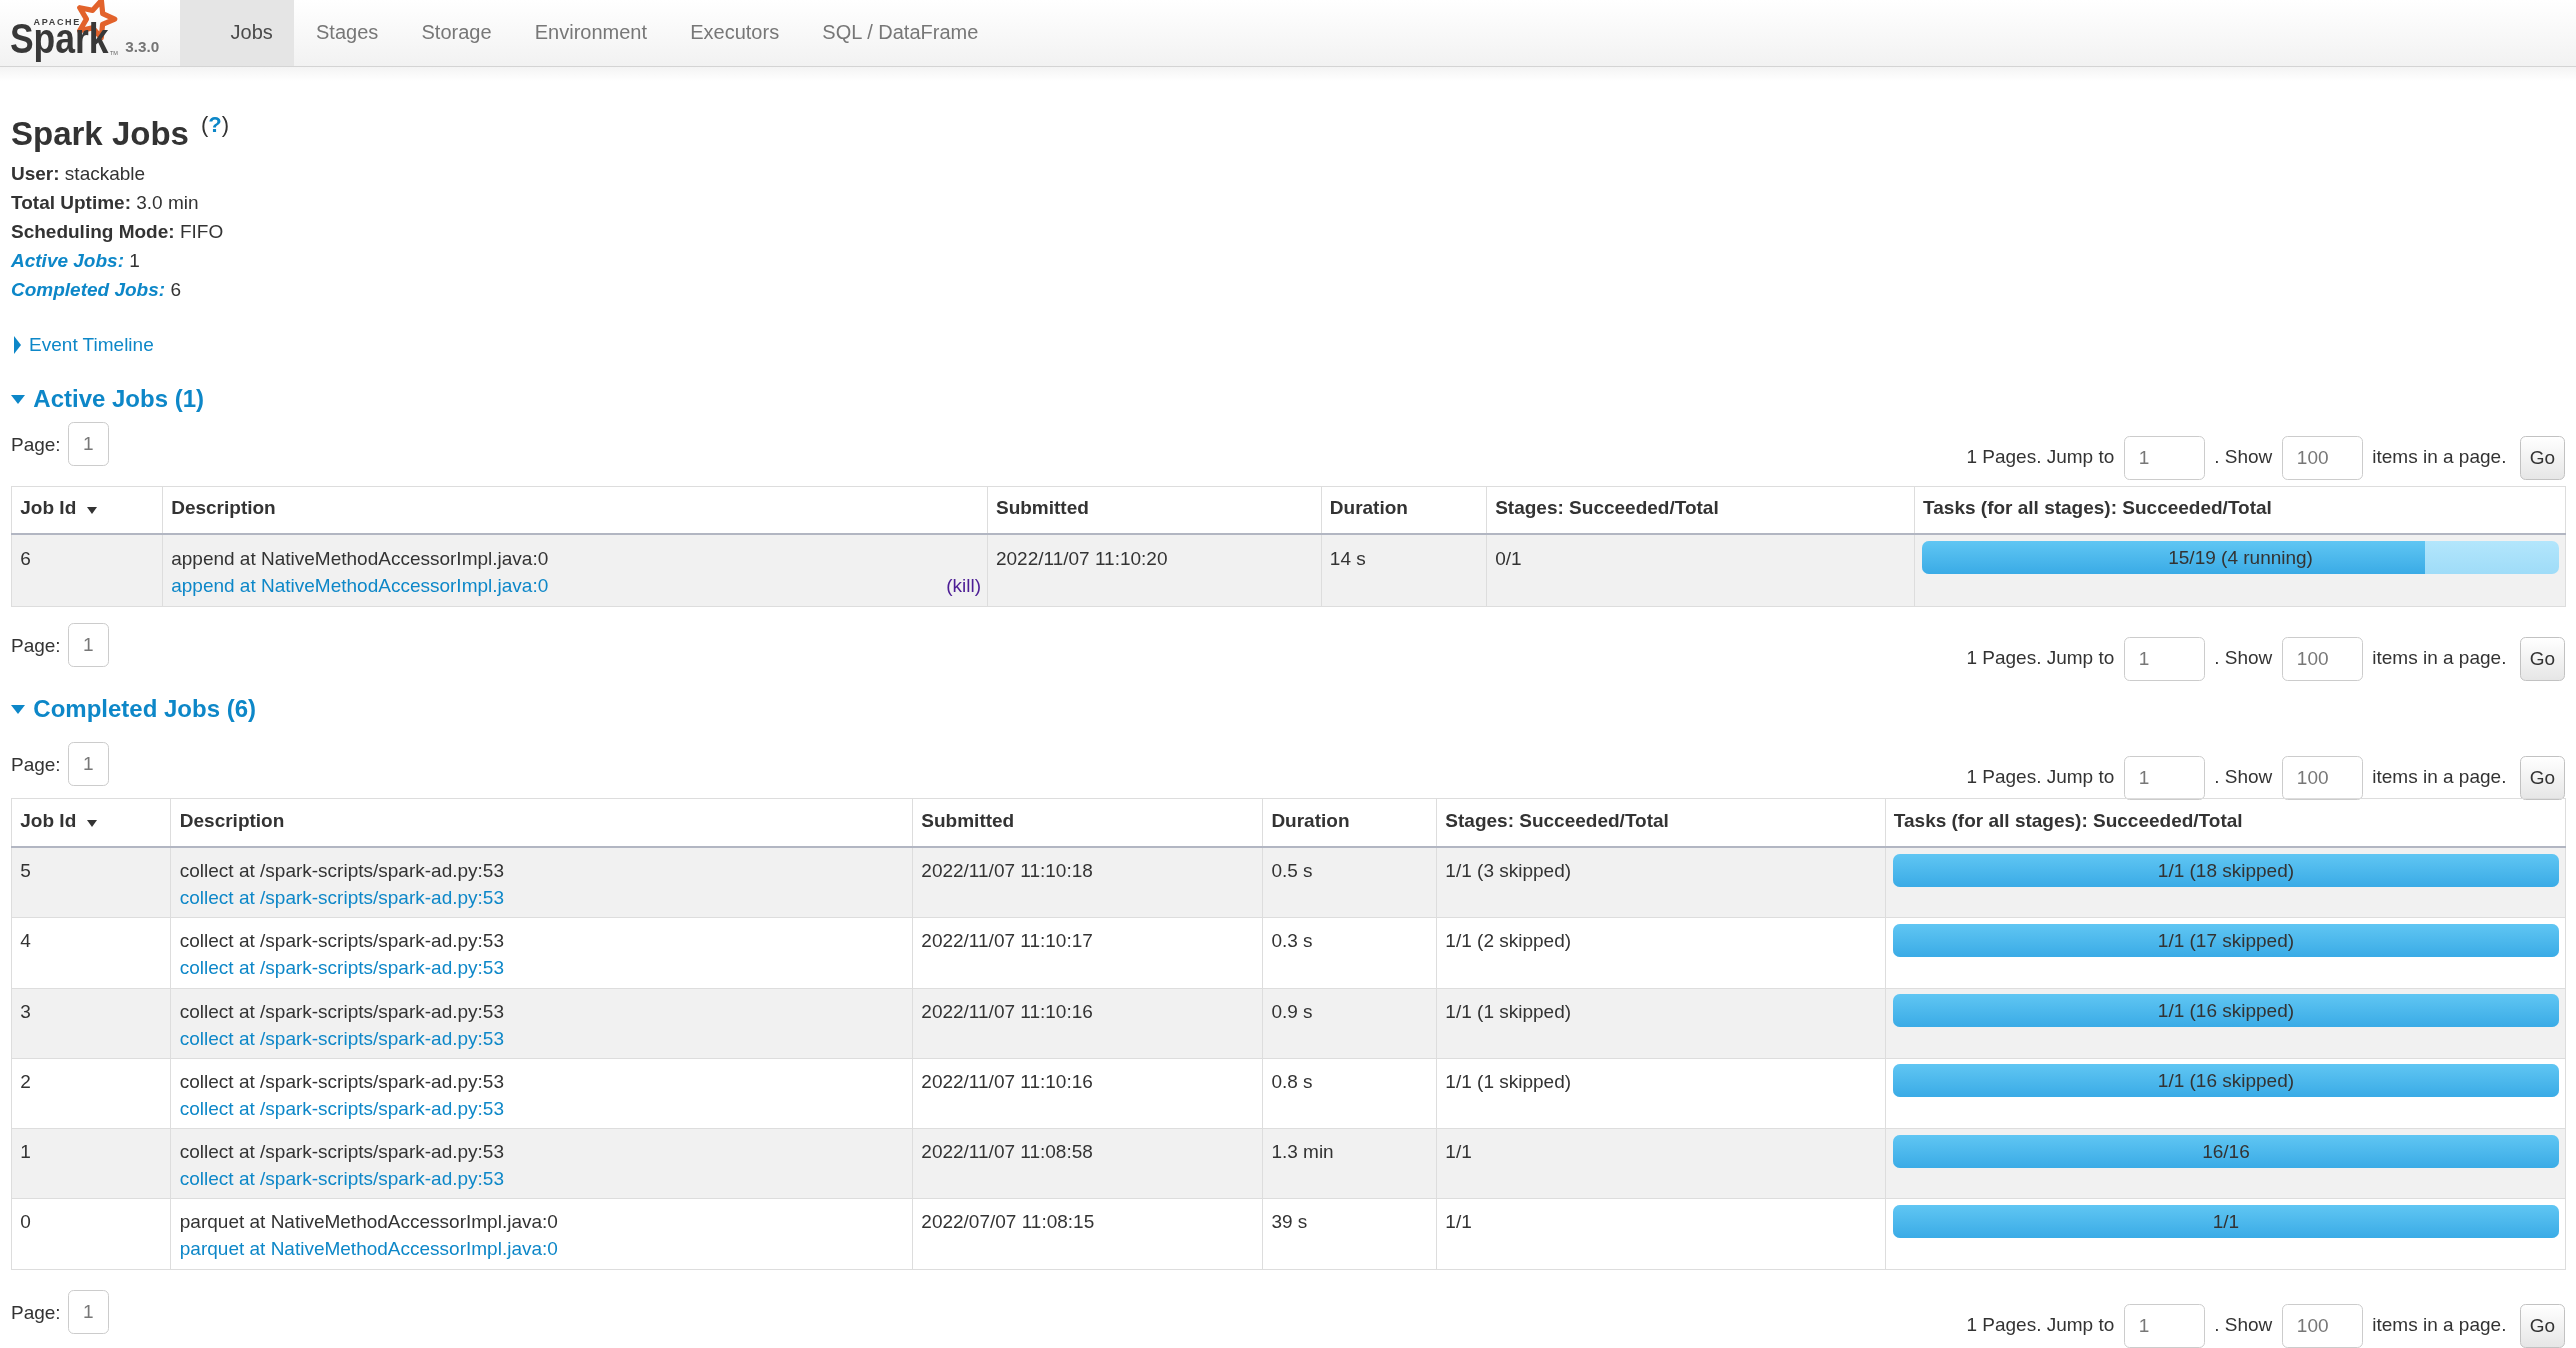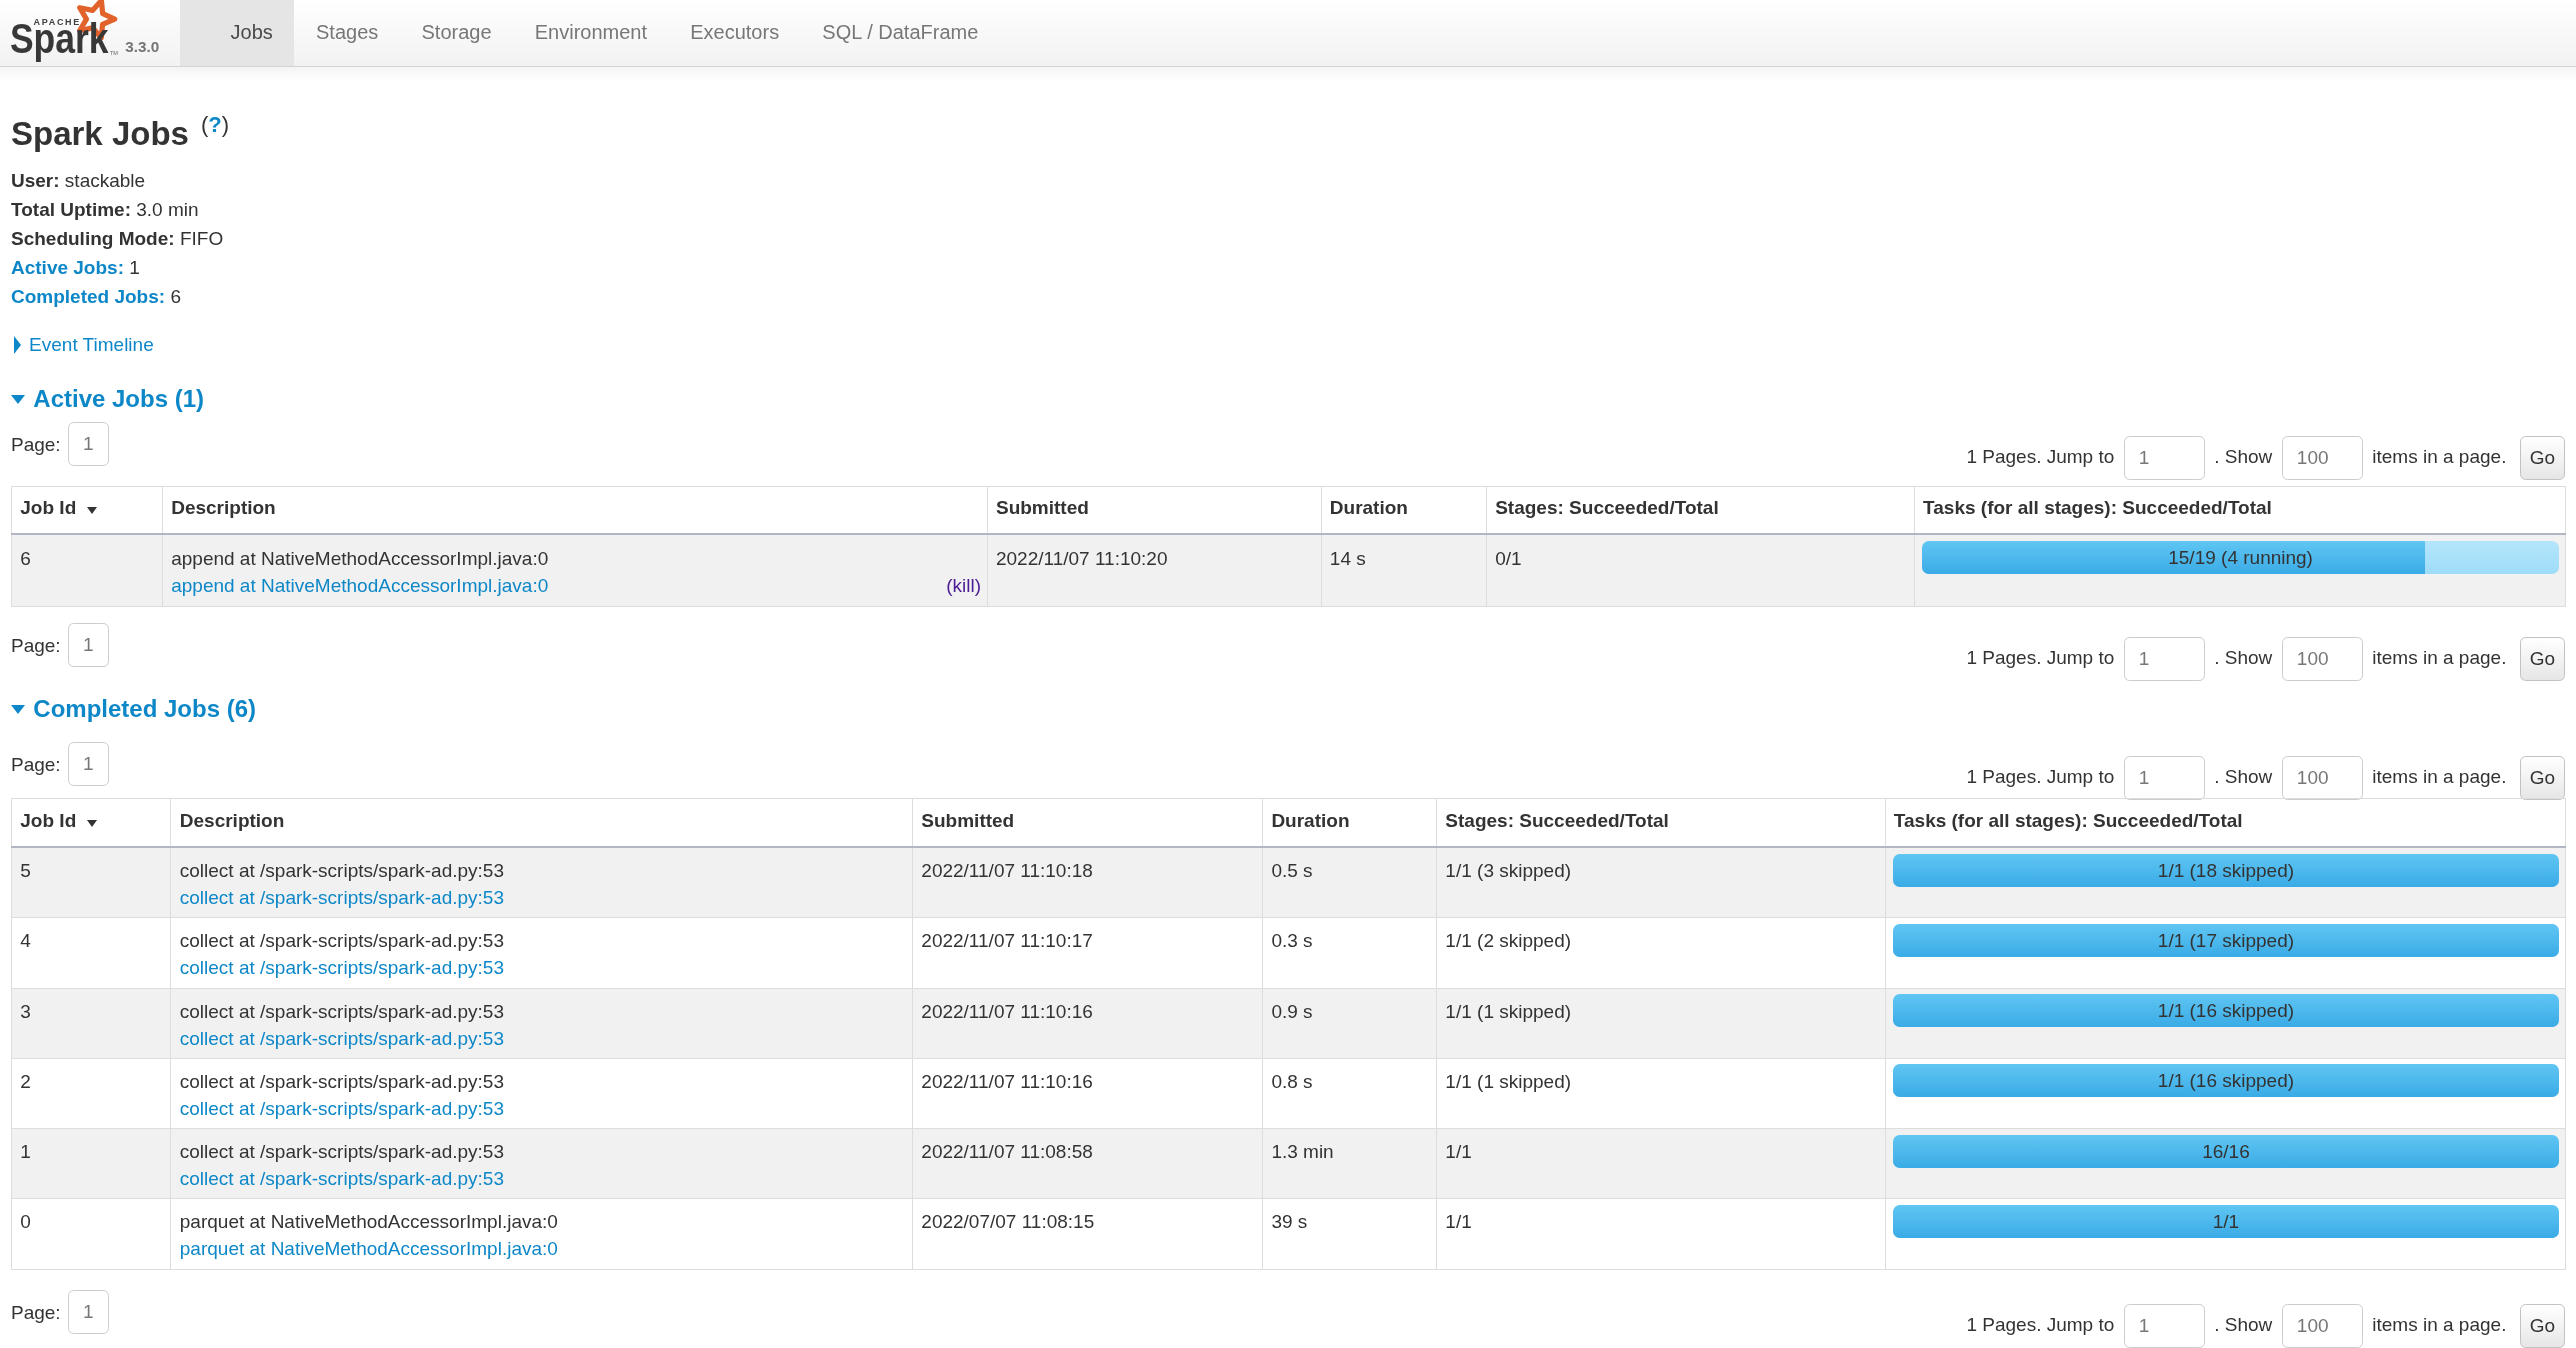--- a/index.html
+++ b/index.html
@@ -18,22 +18,22 @@
 .topnav li.active a { color:#4a4a4a;margin-left:29px; }
 .appname { position:absolute; right:9px; top:0; line-height:64px; font-size:20px; color:#6e6e6e; }
 .appname b { color:#666; }
 
 
 .content { position:absolute; top:0; left:11px; width:2554px; }
 .content > * { position:absolute; left:0; }
 h3.title { top:106px; font-size:33px; line-height:38px; font-weight:bold; color:#333; }
 h3.title .sup { font-size:22px; font-weight:normal; vertical-align:12.5px; margin-left:2.8px; }
 h3.title .sup .q { color:#0d87c8; }
-ul.intro { top:166px; list-style:none; font-size:19px; line-height:29px; }
-ul.intro a { color:#0d87c8; font-weight:bold; }
+ul.intro { top:159px; list-style:none; font-size:19px; line-height:29px; }
+ul.intro a { color:#0d87c8; font-weight:bold;font-style:italic; }
 .timeline { top:330px; font-size:19px; line-height:29px; }
 .timeline a { color:#0d87c8; }
 .tri-r { display:inline-block; width:0; height:0; border-top:9px solid transparent;
   border-bottom:9px solid transparent; border-left:7.7px solid #0d87c8;
   margin-left:2.8px; margin-right:8.3px; vertical-align:-2.8px; }
 h4.sec { font-size:24px; line-height:25px; font-weight:bold; color:#0d87c8; }
 .tri-d { display:inline-block; width:0; height:0; border-left:7px solid transparent;
   border-right:7px solid transparent; border-top:9px solid #0d87c8;
   margin-right:8.3px; vertical-align:2.8px; }
 #sec1 { top:379px;margin-top:7px; }

